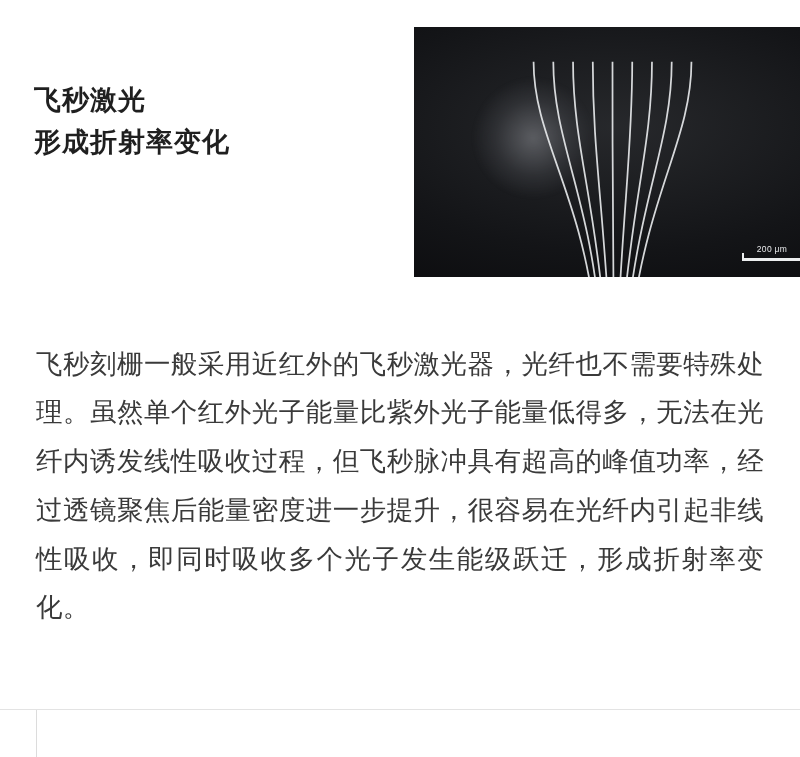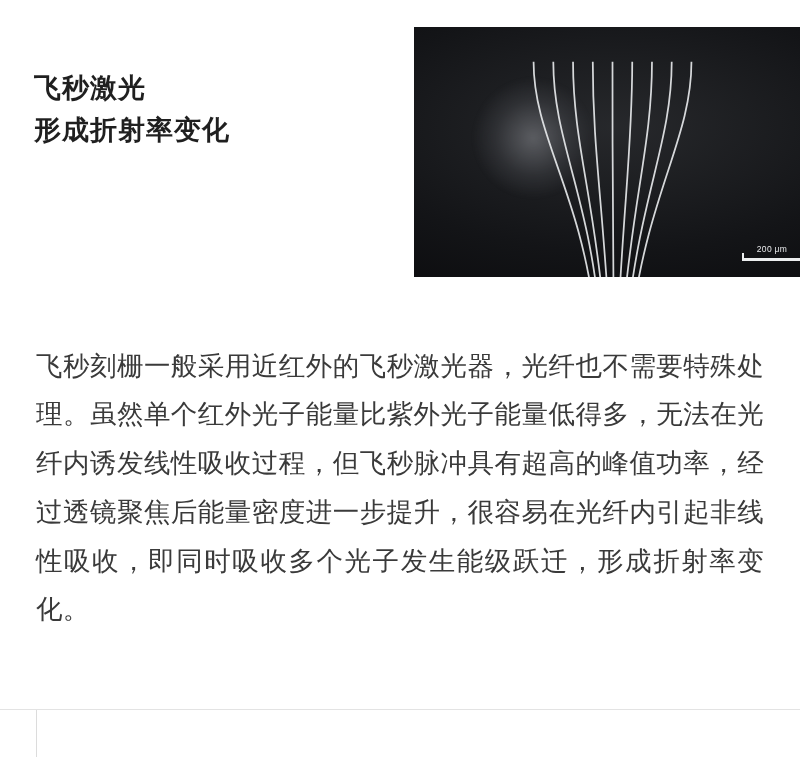--- a/index.html
+++ b/index.html
@@ -18,21 +18,21 @@
 
   
   .header {
     position: relative;
     height: 285px;
   }
 
   .title-block {
     position: absolute;
     left: 34px;
-    top: 68px;
+    top: 80px;
     line-height: 1.55;
   }
   .title-line {
     font-size: 27px;
     font-weight: bold;
     letter-spacing: 1px;
     color: #1f1f1f;
     white-space: nowrap;
   }
 
@@ -104,21 +104,21 @@
   }
 
   
   .body-wrap {
     position: absolute;
     left: 36px;
     top: 315px;
     width: 728px;
   }
   .paragraph {
-    font-family: Liberation Sans, sans-serif;
+    font-family: Liberation Mono, monospace;
     font-size: 26.5px;
     line-height: 1.84;
     color: #3a3a3a;
     text-align: justify;
     text-justify: inter-ideograph;
     letter-spacing: 0.2px;
   }
 
   
   .rule-top {

